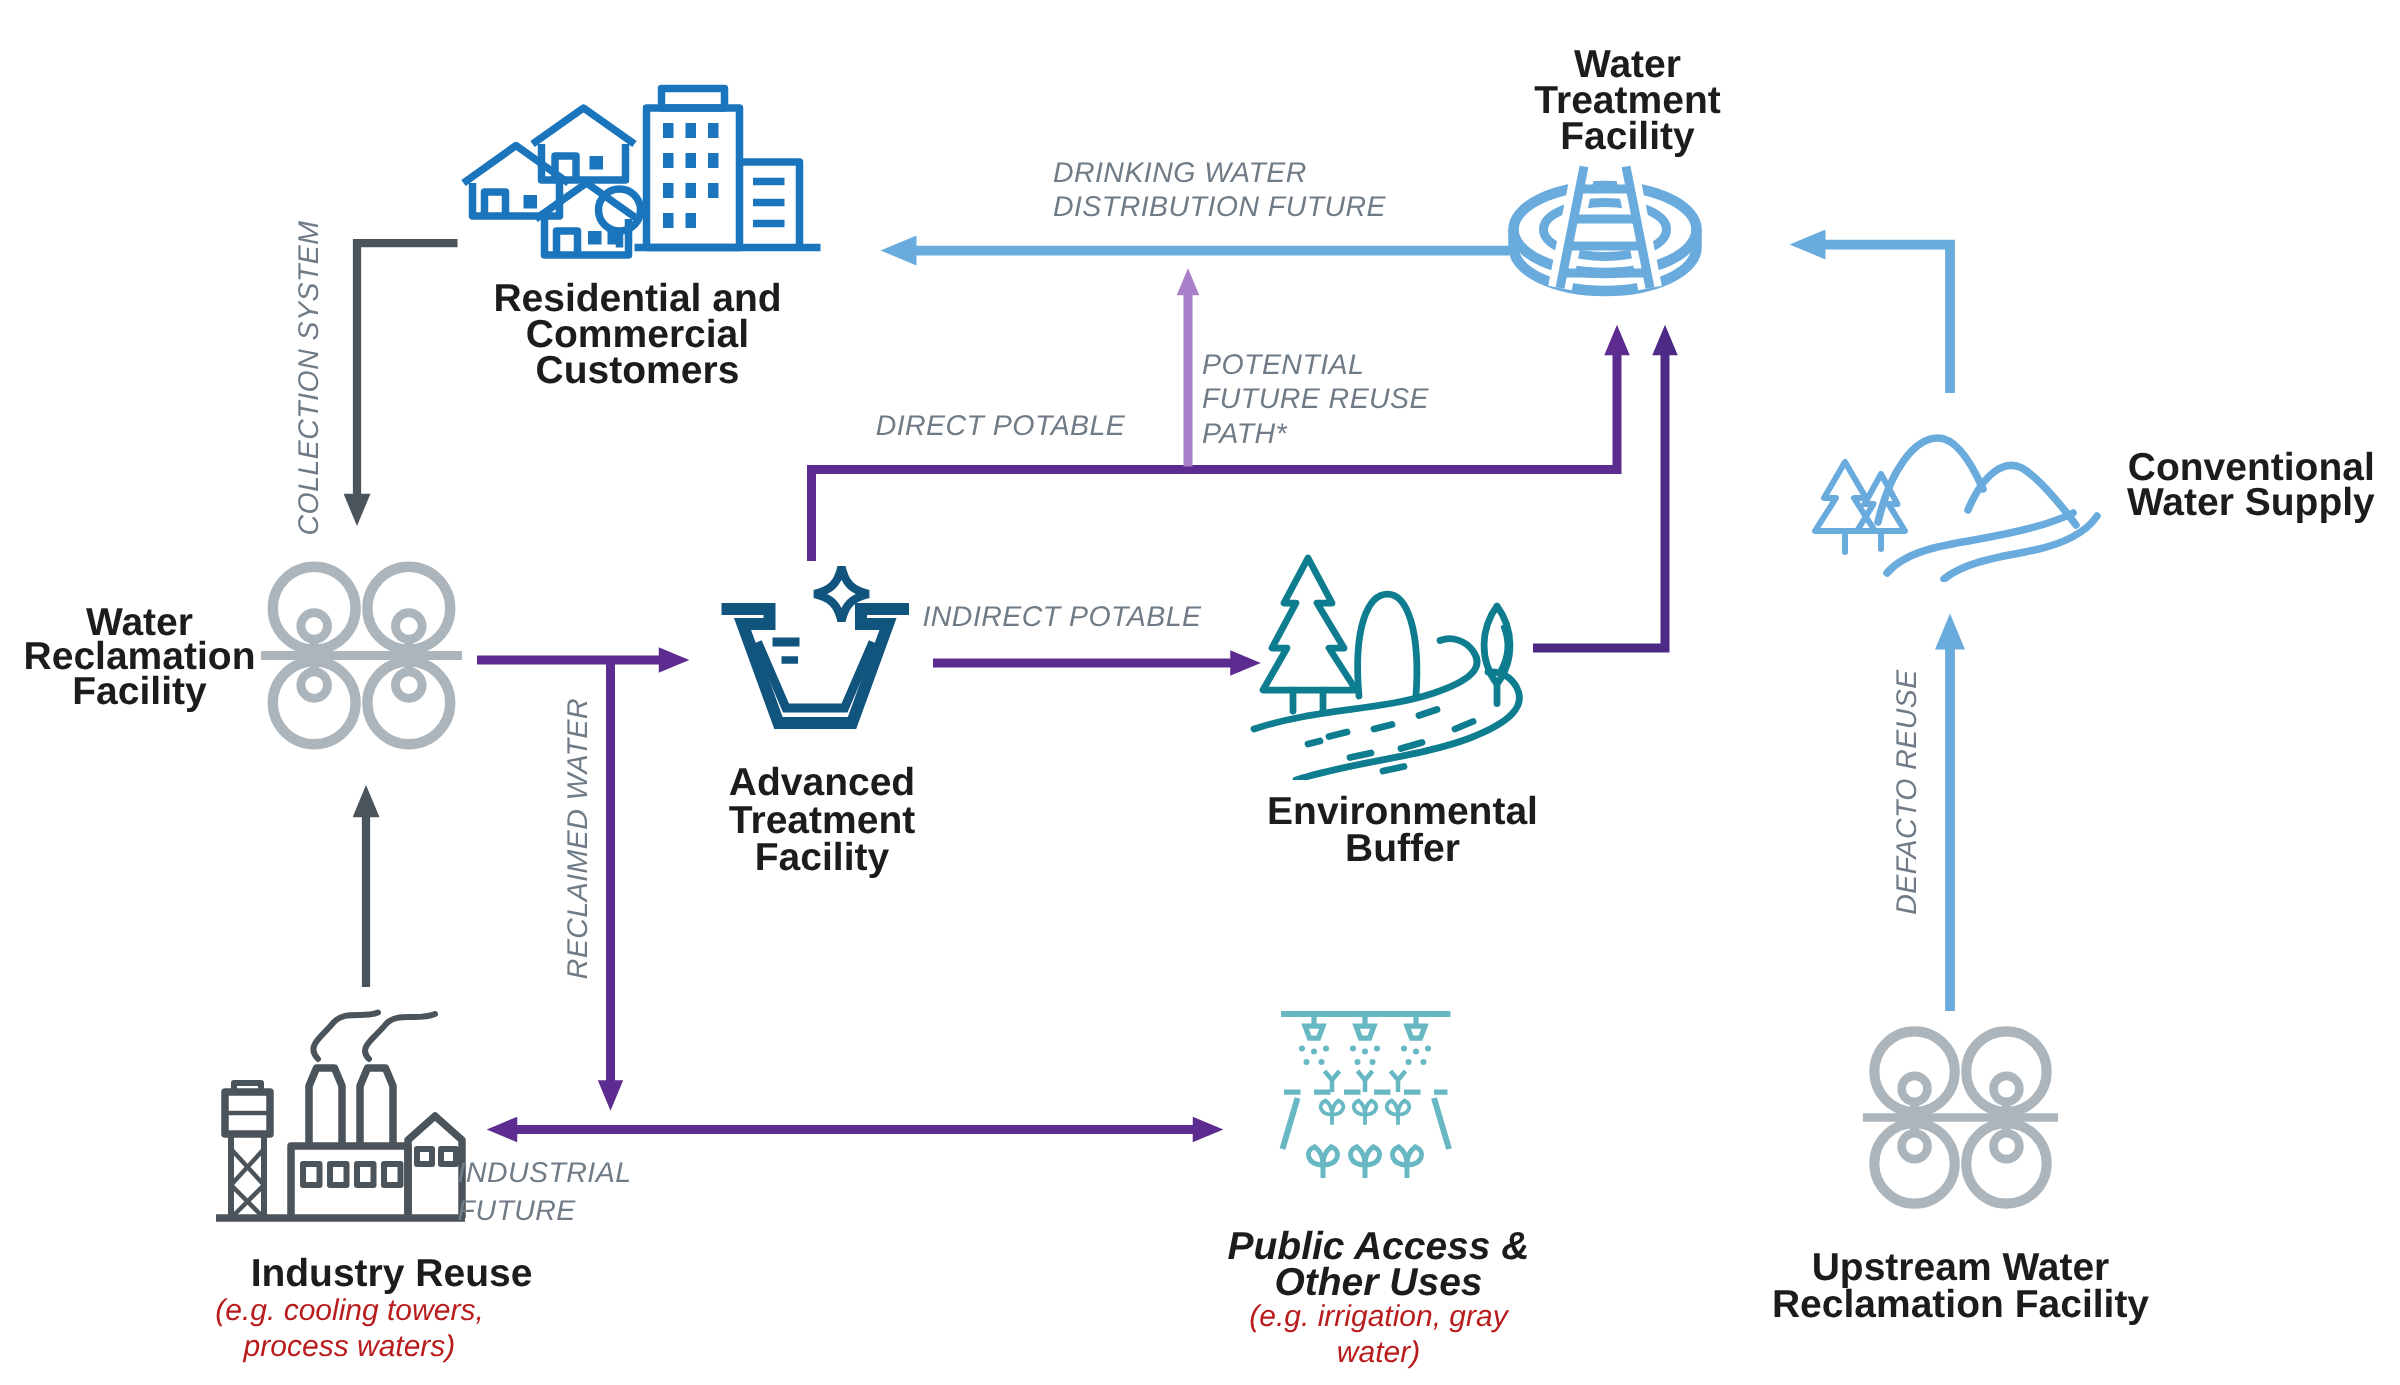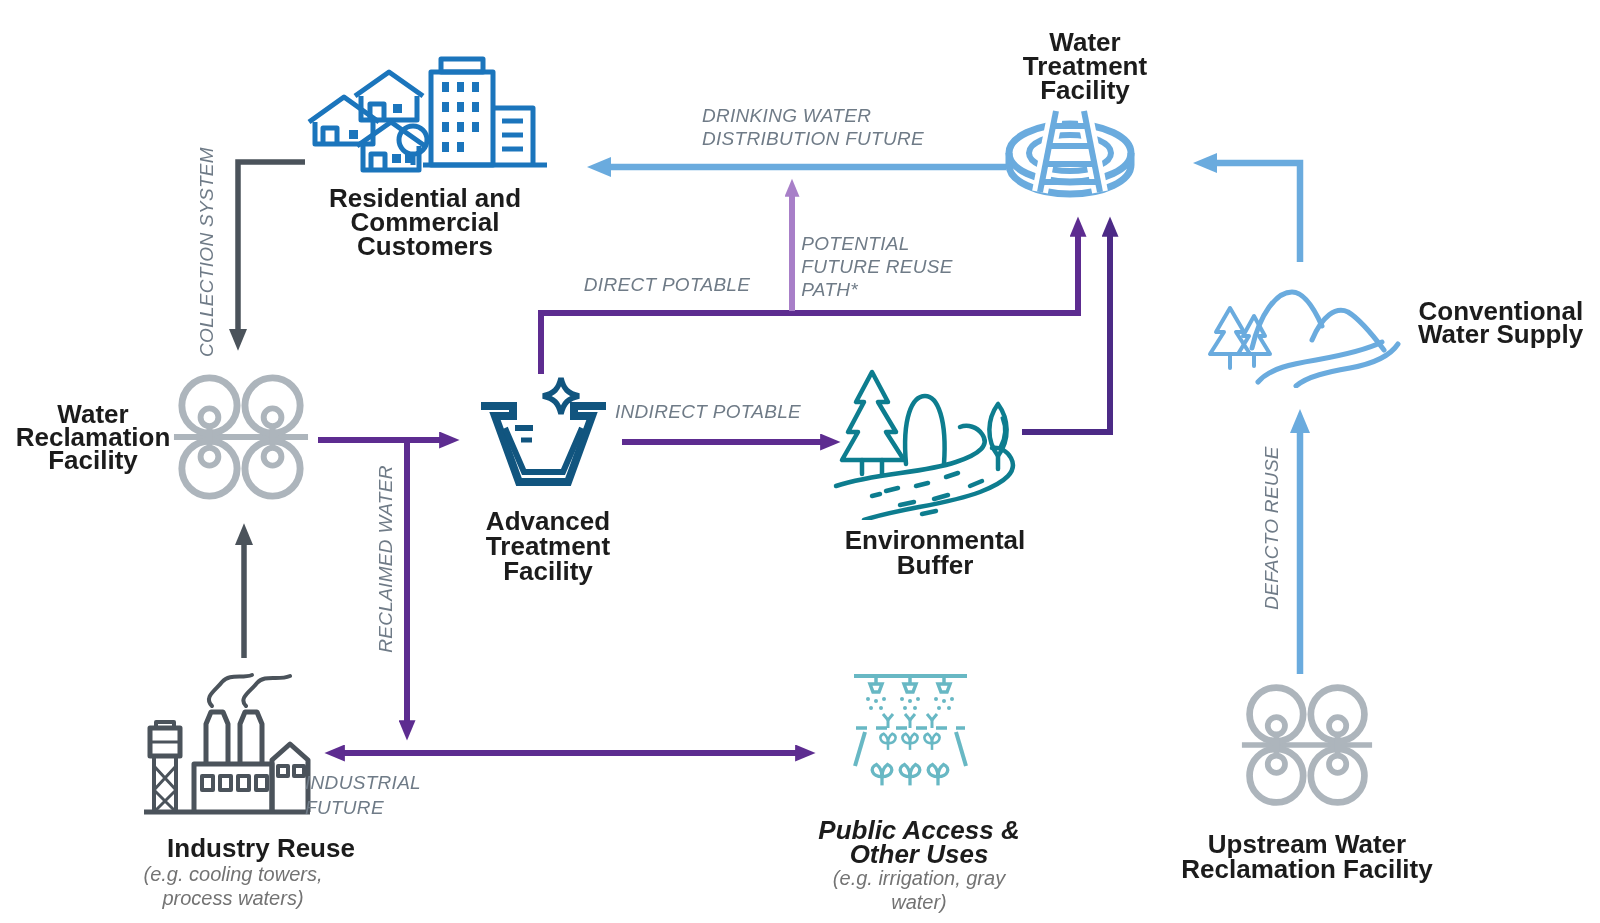--- a/index.html
+++ b/index.html
@@ -10,21 +10,21 @@
   #arrows{position:absolute;left:0;top:0;width:1600px;height:923px;}
   .icon{position:absolute;}
   .icon svg{display:block;width:100%;height:100%;}
   .node-label{
     position:absolute;transform:translateX(-50%);
     font-weight:bold;font-size:26px;line-height:24px;color:#1c1c1c;
     text-align:center;white-space:nowrap;
   }
   .node-sub{
     position:absolute;transform:translateX(-50%);
-    font-style:italic;font-size:20px;line-height:24px;color:#737373;
+    font-style:italic;font-size:20px;line-height:24px;color:#b91c1c;
     text-align:center;white-space:nowrap;font-weight:normal;
   }
   .flow-label{
     position:absolute;transform:translateX(-50%);
     font-style:italic;font-size:19px;line-height:23px;color:#6f7b87;
     text-align:left;white-space:nowrap;letter-spacing:.3px;
   }
   .vlabel{
     position:absolute;transform:translate(-50%,-50%) rotate(-90deg);
     font-style:italic;font-size:19px;color:#6f7b87;white-space:nowrap;letter-spacing:.3px;

